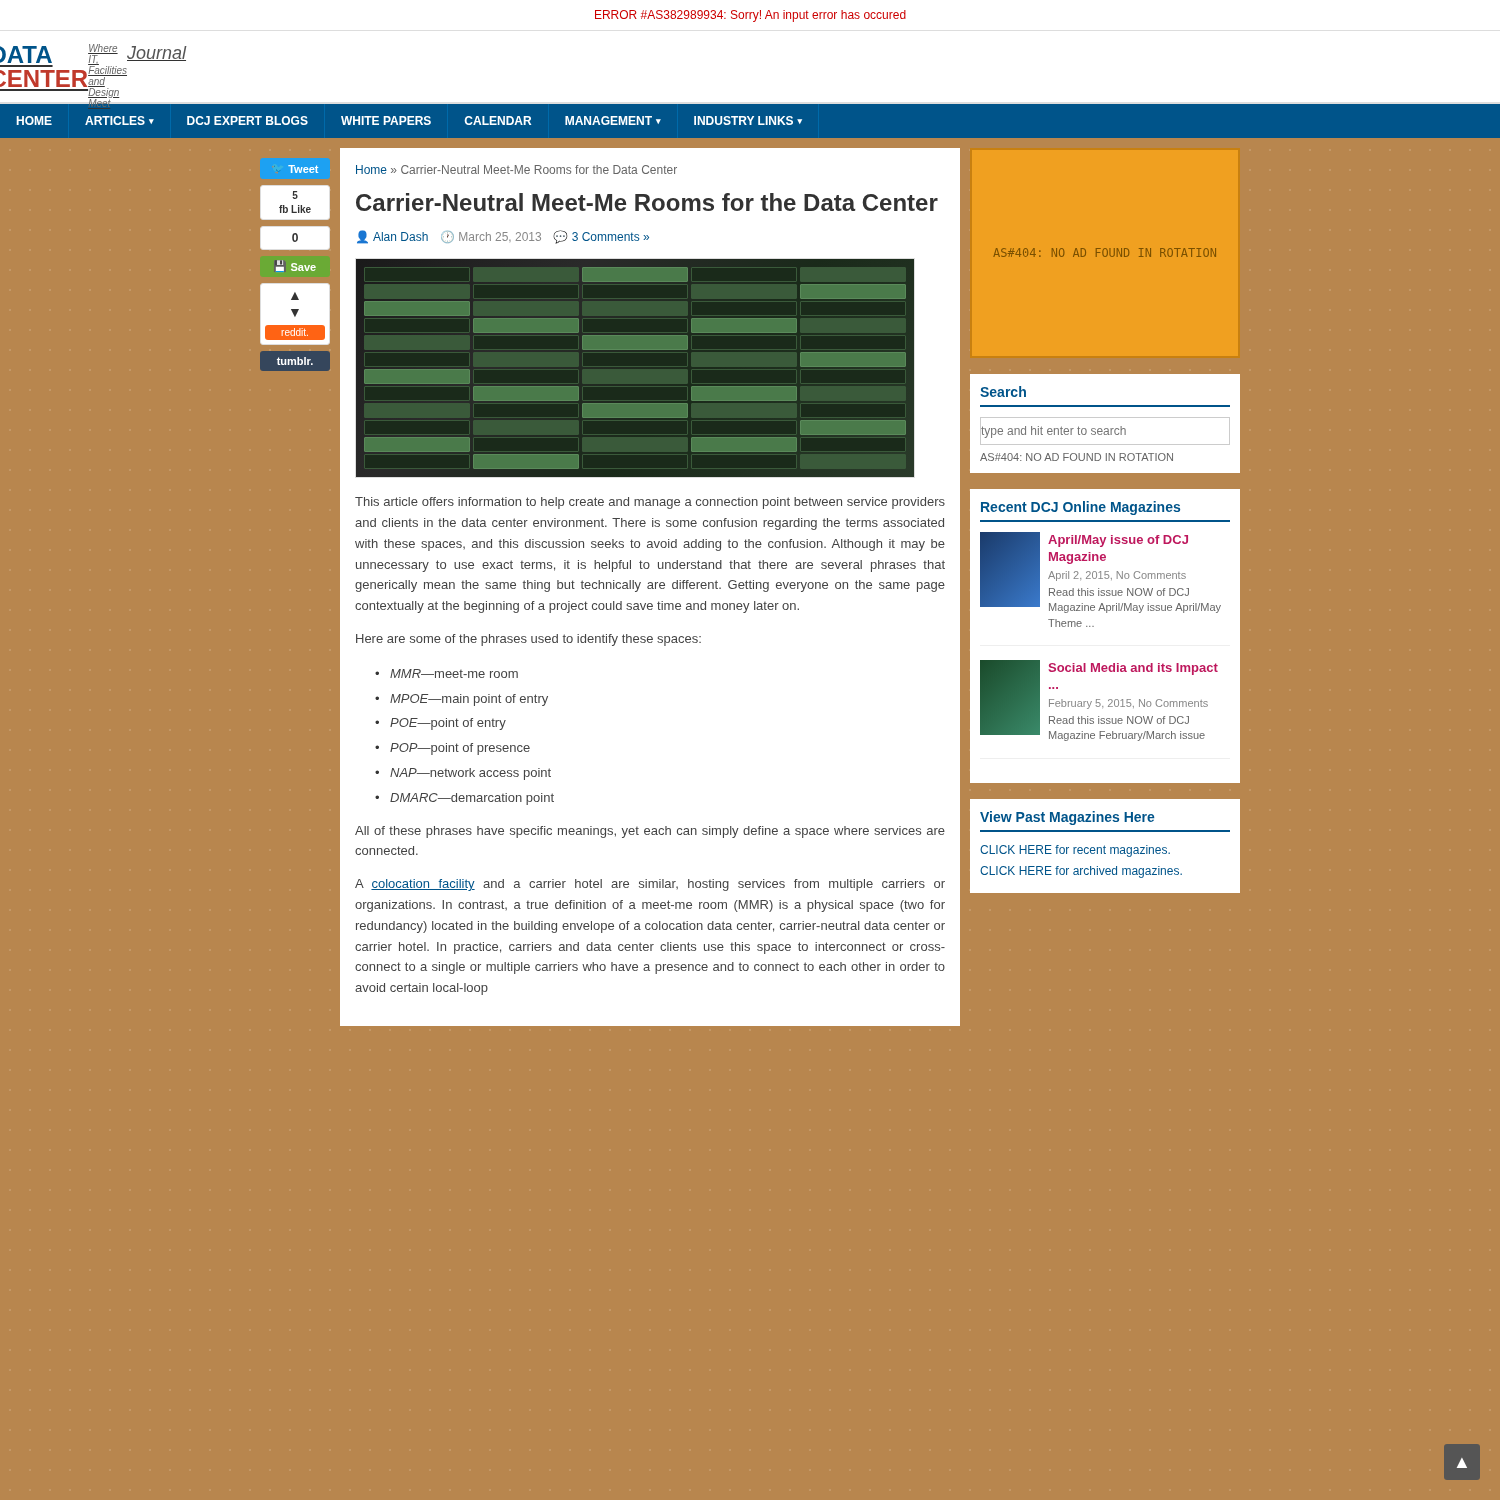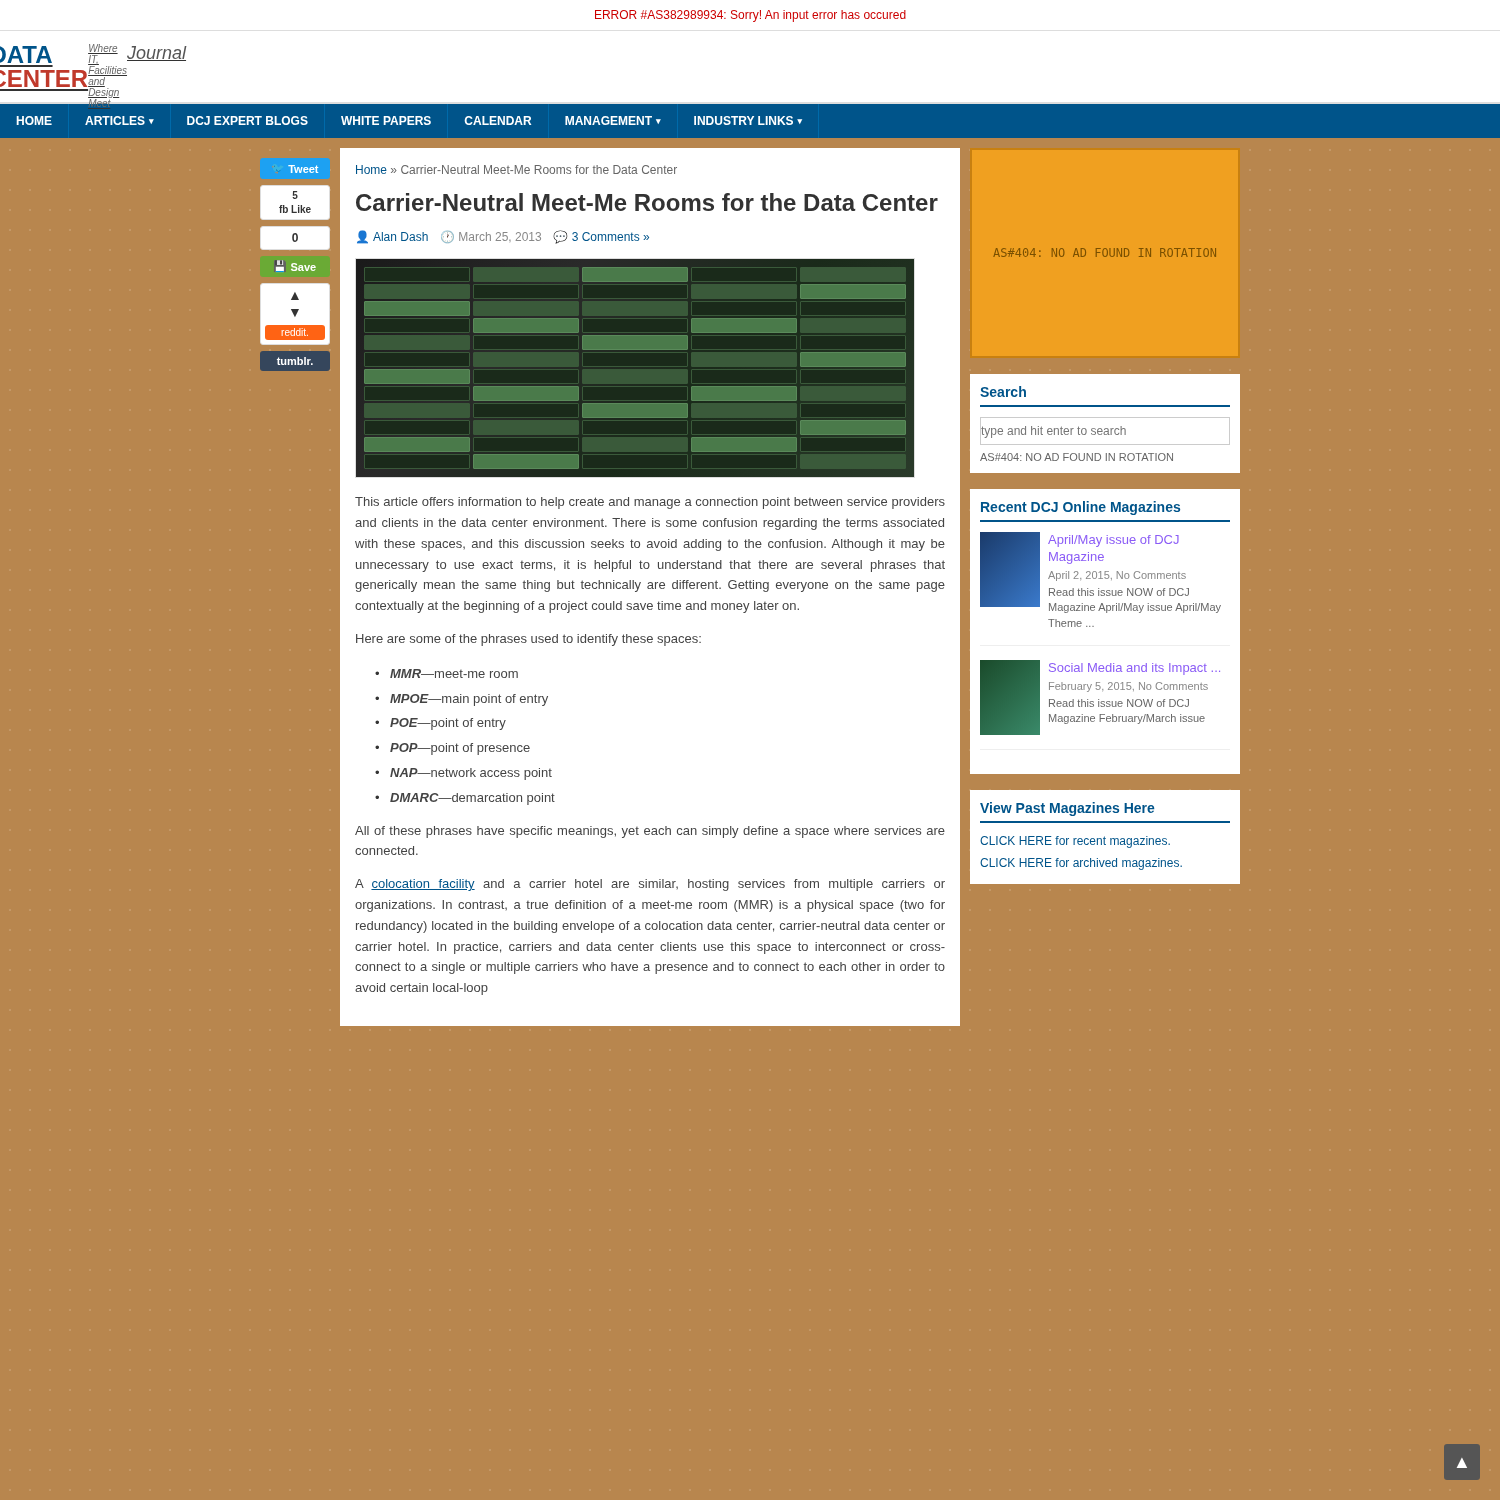--- a/index.html
+++ b/index.html
@@ -250,21 +250,21 @@
       position: relative;
     }
     #article-body ul li::before {
       content: "•";
       position: absolute;
       left: 0;
       color: #333;
     }
     #article-body ul li em {
       font-style: italic;
-      font-weight: bold;
+      font-weight: normal;
     }
     .colocation-link {
       color: #00548a;
       text-decoration: underline;
     }
 
     
     #right-sidebar {
       width: 270px;
       flex-shrink: 0;
@@ -337,22 +337,22 @@
       background: linear-gradient(135deg, #1a3a6a 0%, #2a5a9a 50%, #3a7acc 100%);
     }
     .thumb-social {
       background: linear-gradient(135deg, #1a4a2a 0%, #2a6a4a 50%, #3a8a6a 100%);
     }
     .thumb-state {
       background: linear-gradient(135deg, #2a1a1a 0%, #4a2a2a 50%, #6a3a3a 100%);
     }
     .magazine-info h4 {
       font-size: 13px;
-      font-weight: normal;
-      color: #8b5cf6;
+      font-weight: bold;
+      color: #be185d;
       margin-bottom: 3px;
       line-height: 1.3;
     }
     .magazine-date {
       font-size: 11px;
       color: #888;
       margin-bottom: 4px;
     }
     .magazine-desc {
       font-size: 11px;

